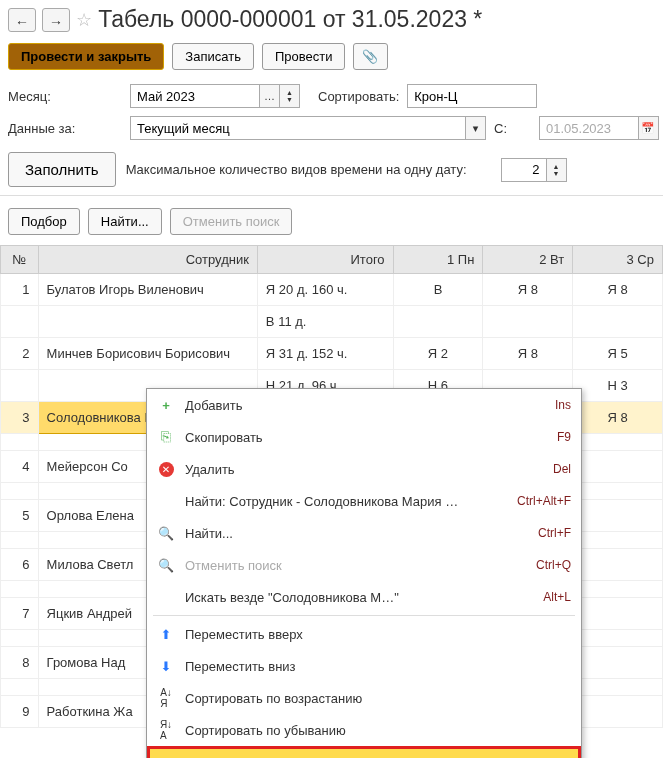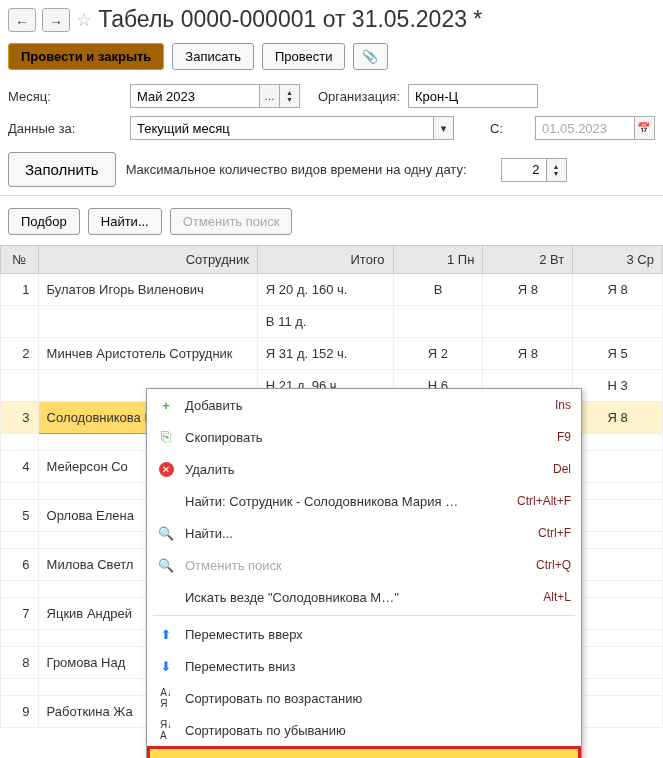--- a/index.html
+++ b/index.html
@@ -63,28 +63,28 @@
   <button class="btn btn-icon">📎</button>
 </div>
 
 <div class="form-row">
   <span class="label">Месяц:</span>
   <div class="input-group">
     <input class="text-input" style="width: 130px;" value="Май 2023">
     <div class="input-btn">…</div>
     <div class="input-btn" style="flex-direction:column;font-size:7px;line-height:7px">▲<br>▼</div>
   </div>
-  <span style="margin-left:10px">Организация:</span>
+  <span style="margin-left:10px">Сортировать:</span>
   <input class="text-input" style="width: 130px;" value="Крон-Ц">
 </div>
 
 <div class="form-row">
   <span class="label">Данные за:</span>
   <div class="input-group" style="flex:1">
-    <input class="text-input" style="width: 304px;" value="Текущий месяц">
+    <input class="text-input" style="width: 336px;" value="Текущий месяц">
     <div class="input-btn">▾</div>
   </div>
   <span>С:</span>
   <div class="input-group">
     <input class="text-input" style="width: 100px; color: rgb(170, 170, 170);" value="01.05.2023">
     <div class="input-btn">📅</div>
   </div>
 </div>
 
 <div class="row-fill">
@@ -125,21 +125,21 @@
       <tr>
         <td class="td-num"></td>
         <td class="td-emp"></td>
         <td class="td-total">В 11 д.</td>
         <td class="td-day"></td>
         <td class="td-day"></td>
         <td class="td-day"></td>
       </tr>
       <tr>
         <td class="td-num">2</td>
-        <td class="td-emp">Минчев Аристотель Сотрудник</td>
+        <td class="td-emp">Минчев Борисович Борисович</td>
         <td class="td-total">Я 31 д. 152 ч.</td>
         <td class="td-day">Я 2</td>
         <td class="td-day">Я 8</td>
         <td class="td-day">Я 5</td>
       </tr>
       <tr>
         <td class="td-num"></td>
         <td class="td-emp"></td>
         <td class="td-total">Н 21 д. 96 ч.</td>
         <td class="td-day">Н 6</td>

